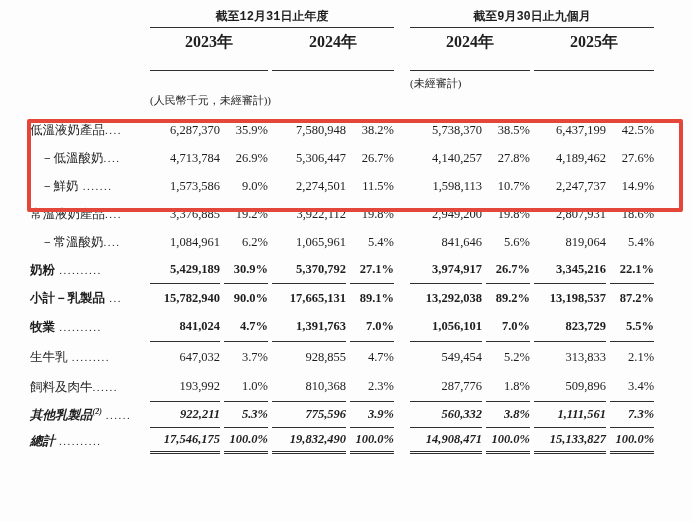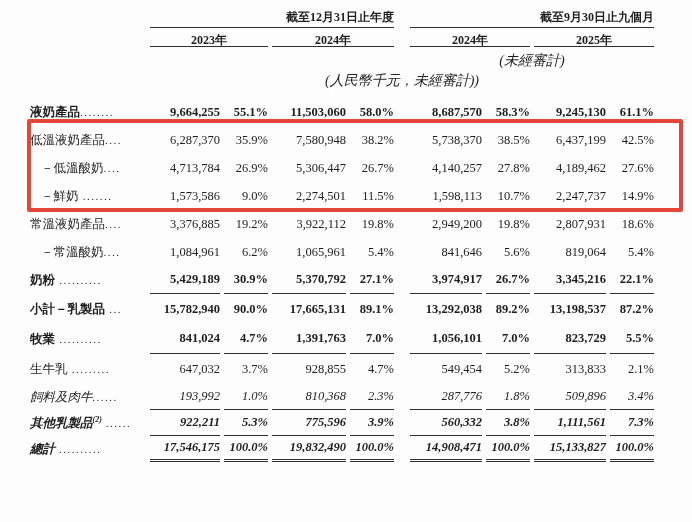--- a/index.html
+++ b/index.html
@@ -32,35 +32,35 @@
   th,td{
     padding:0;
     vertical-align:middle;
     white-space:nowrap;
     overflow:visible;
   }
   
   thead th.group{
     font-weight:bold;
     font-size:12px;
-    text-align:right;
+    text-align:center;
     padding:7px 0 4px 0;
     border-bottom:1.5px solid var(--rule);
+    font-family:Liberation Mono, monospace;
   }
   thead tr.years th.year{
     font-weight:bold;
-    font-size:12px;
+    font-size:16px;
     text-align:center;
-    padding:6px 0 0 0;
+    padding:6px 0 20px 0;
     border-bottom:1.5px solid var(--rule);
   }
   thead td.note{
-    font-style:italic;
-    font-size:14px;
-    text-align:center;
+    font-size:11px;
+    text-align:left;
     padding:7px 0 1px 0;
   }
   thead td.note.unit{
     padding:5px 0 10px 0;
   }
   
   tbody tr{height:28px;}
   tbody tr:nth-child(n+8){height:30px;}
   tbody tr:nth-child(n+11){height:26px;font-style:italic;}
   tbody tr:nth-child(15){height:27px;}
@@ -132,32 +132,20 @@
         <td colspan="4"></td>
         <td></td>
         <td class="note" colspan="4">(未經審計)</td>
       </tr>
       <tr>
         <td></td>
         <td class="note unit" colspan="9">(人民幣千元，未經審計))</td>
       </tr>
     </thead>
     <tbody>
-        <tr class="bold rule-none">
-          <td class="label"><span>液奶產品</span><span class="leader">........</span></td>
-          <td class="num">9,664,255</td>
-          <td class="num pct">55.1%</td>
-          <td class="num">11,503,060</td>
-          <td class="num pct">58.0%</td>
-          <td></td>
-          <td class="num">8,687,570</td>
-          <td class="num pct">58.3%</td>
-          <td class="num">9,245,130</td>
-          <td class="num pct">61.1%</td>
-        </tr>
         <tr class="rule-none hl">
           <td class="label"><span>低溫液奶產品</span><span class="leader">....</span></td>
           <td class="num">6,287,370</td>
           <td class="num pct">35.9%</td>
           <td class="num">7,580,948</td>
           <td class="num pct">38.2%</td>
           <td></td>
           <td class="num">5,738,370</td>
           <td class="num pct">38.5%</td>
           <td class="num">6,437,199</td>

